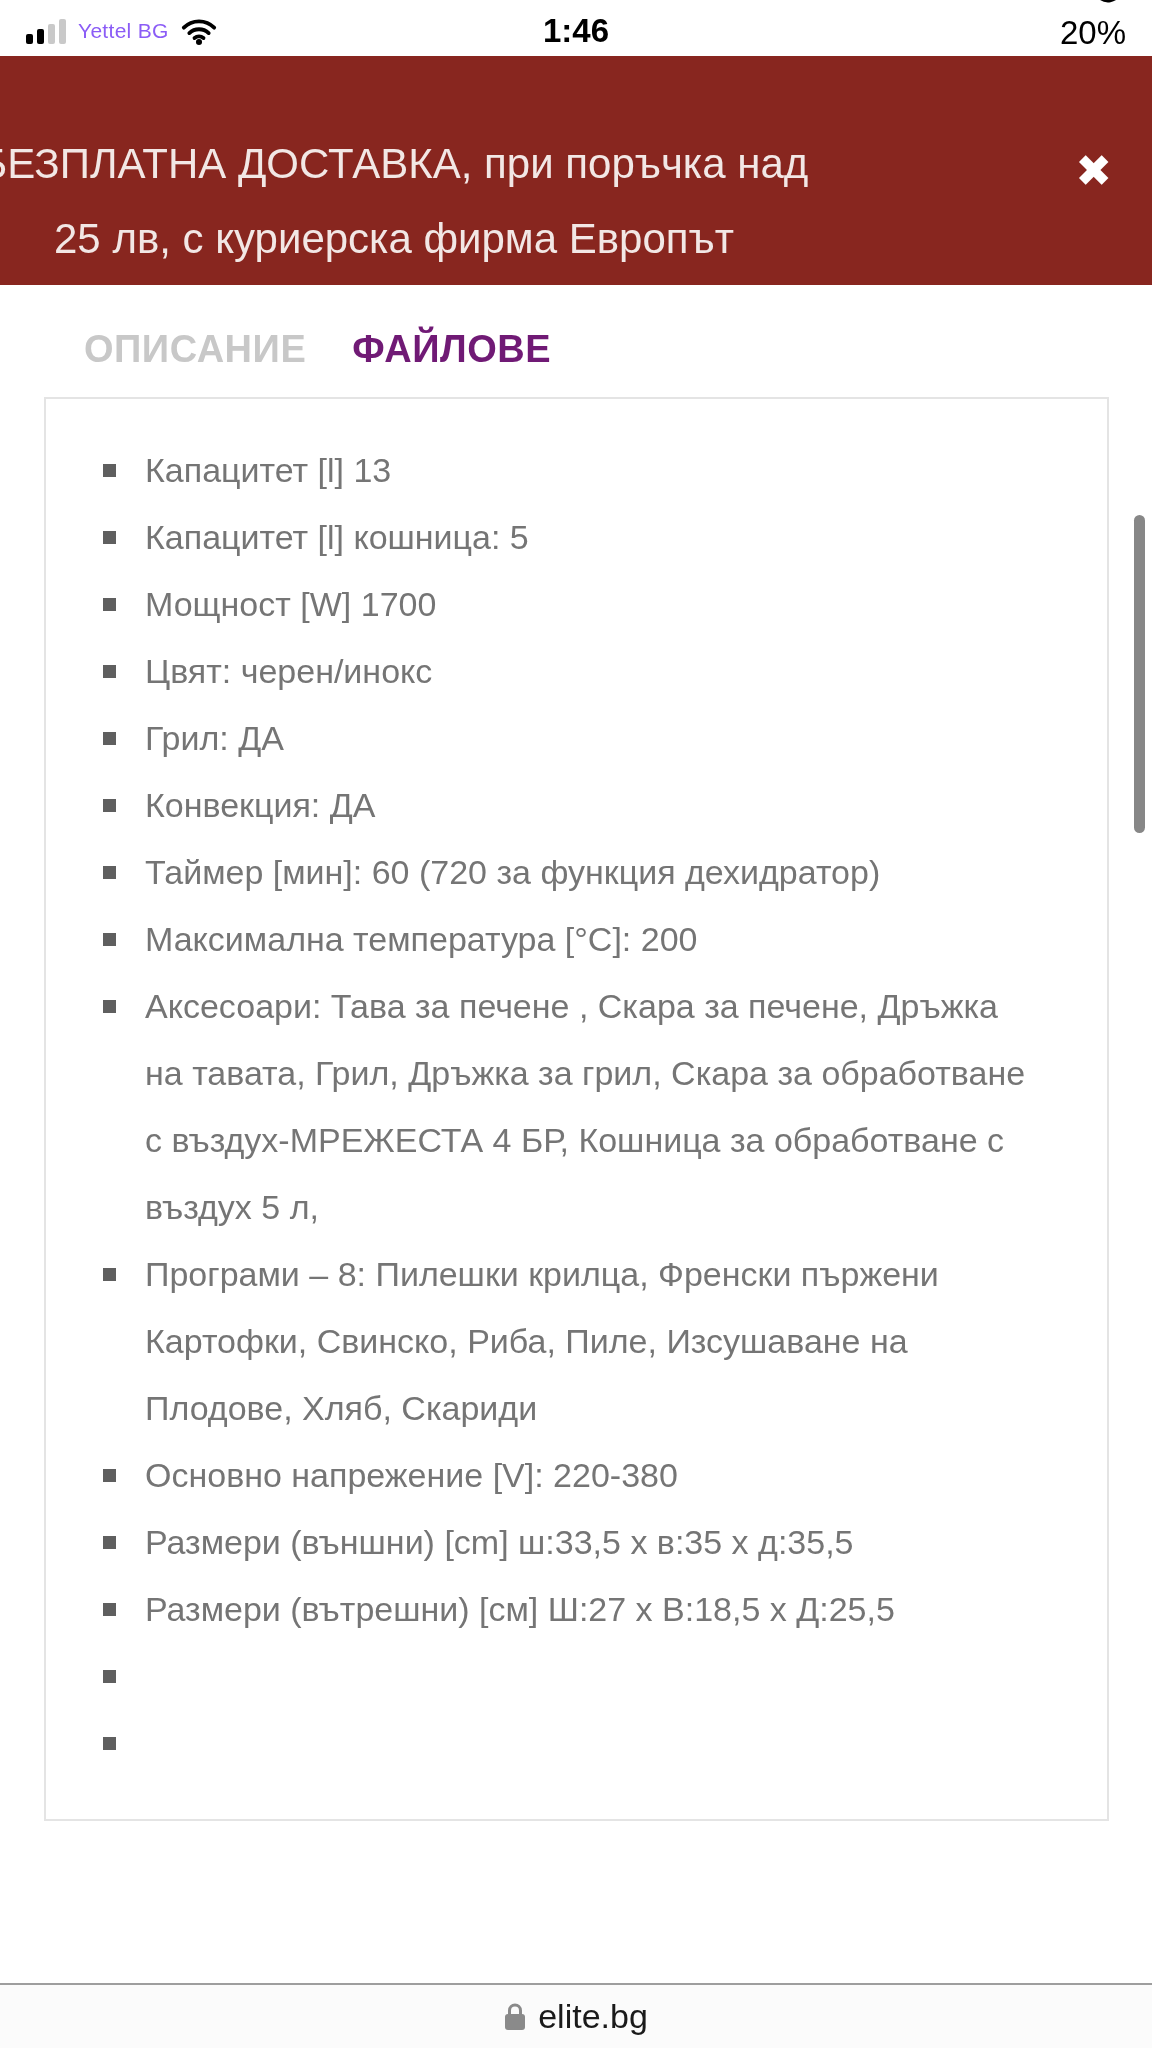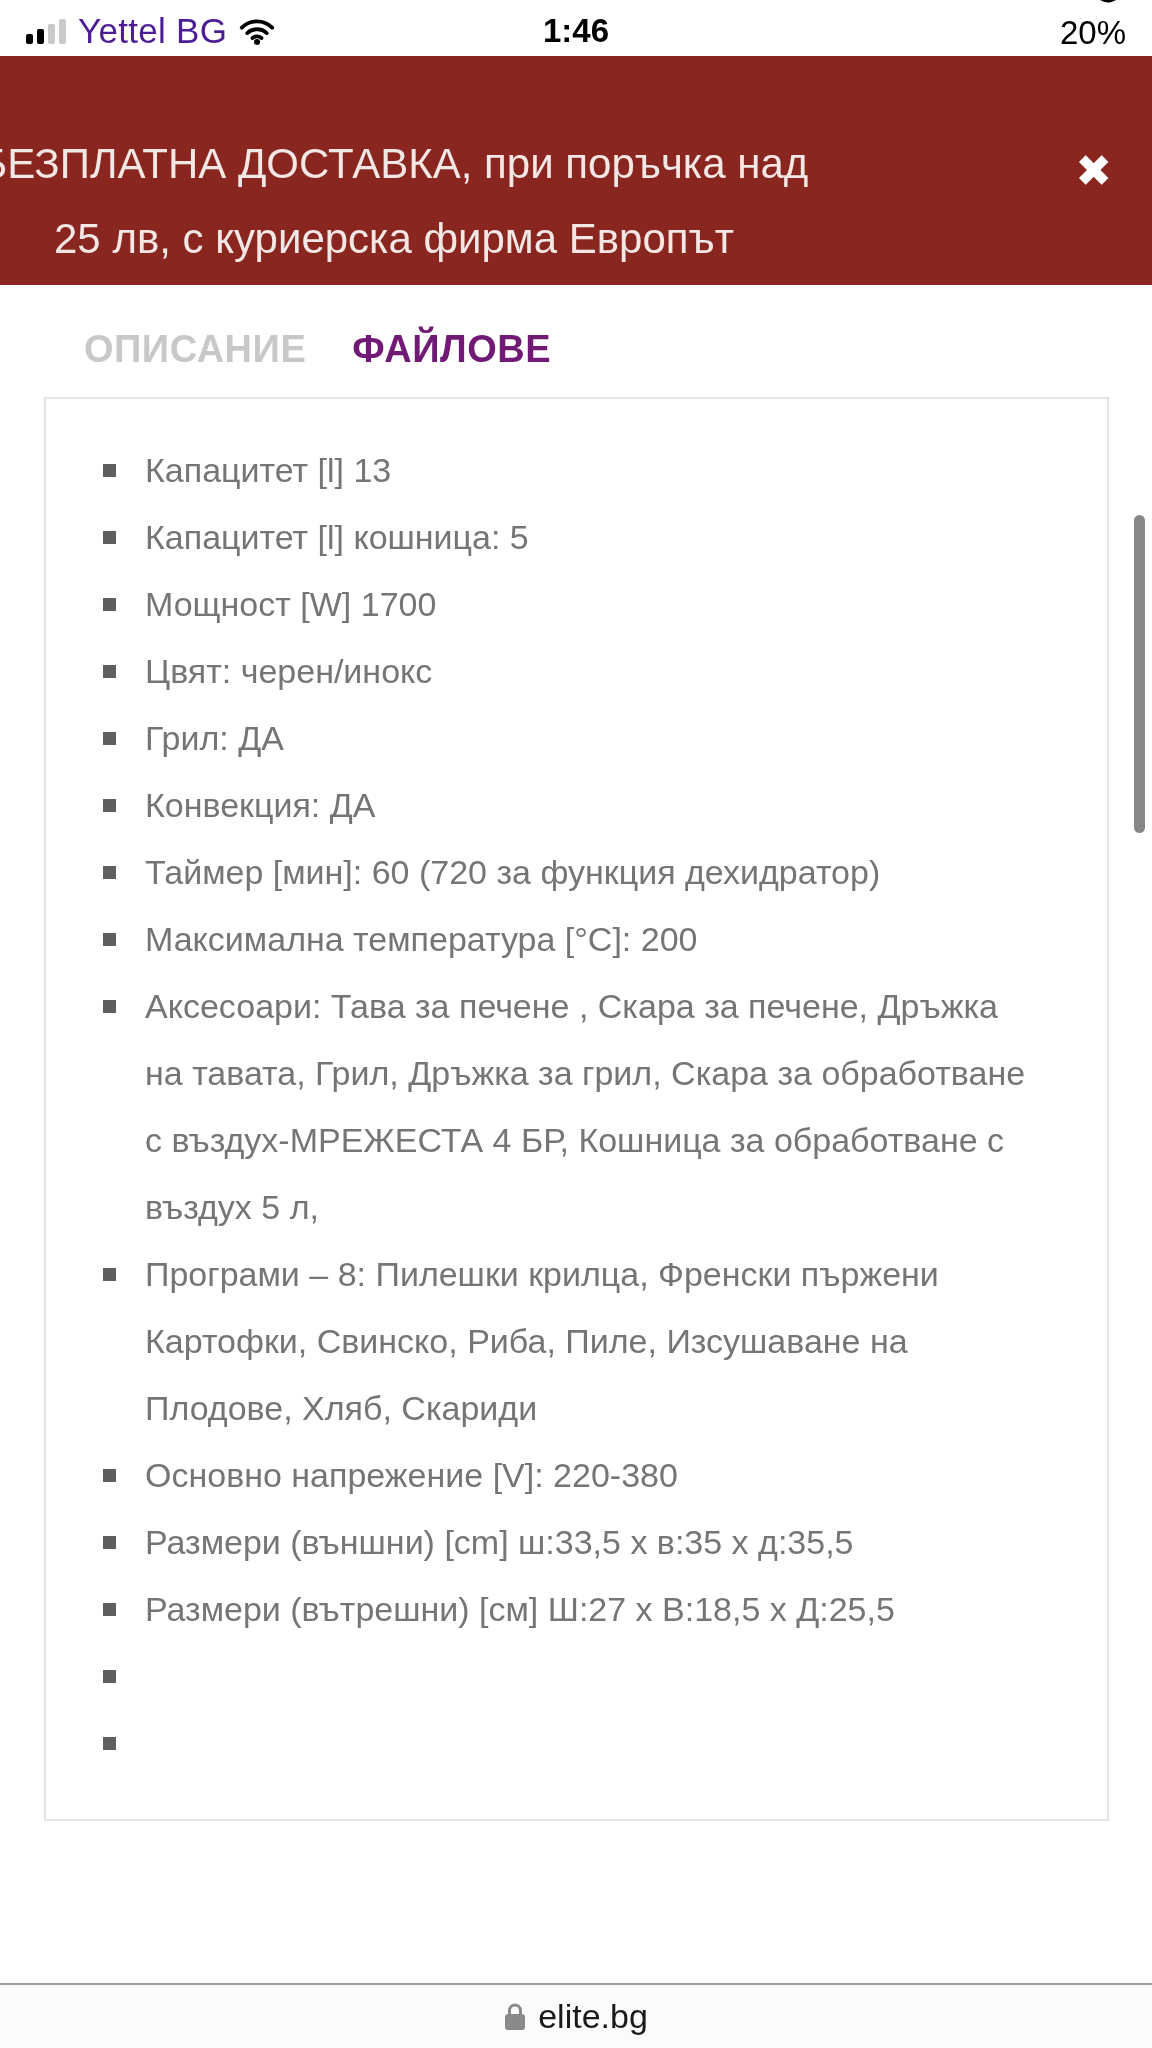--- a/index.html
+++ b/index.html
@@ -9,21 +9,21 @@
   
   .status-bar{height:56px;display:flex;align-items:center;justify-content:space-between;
     padding:6px 26px 0 26px;box-sizing:border-box;position:relative;background:#ffffff;}
   .sb-left{display:flex;align-items:center;gap:12px;}
   .signal{display:flex;align-items:flex-end;gap:4px;height:26px;}
   .signal .bar{width:7px;border-radius:2px;background:#c9c9c9;}
   .signal .bar:nth-child(1){height:10px;background:#000;}
   .signal .bar:nth-child(2){height:15px;background:#000;}
   .signal .bar:nth-child(3){height:20px;}
   .signal .bar:nth-child(4){height:25px;}
-  .carrier{font-size:35px;font-weight:500;color:#4c1d95;letter-spacing:.3px;}
+  .carrier{font-size:21px;font-weight:500;color:#8b5cf6;letter-spacing:.3px;}
   .time{position:absolute;left:50%;transform:translateX(-50%);top:12px;
     font-size:33px;font-weight:700;color:#000;}
   .sb-right{display:flex;align-items:flex-end;gap:10px;flex-direction:column;}
   .batt-pct{font-size:33px;color:#000;}
   .battery{position:relative;width:62px;height:31px;}
   .batt-body{position:absolute;left:0;top:0;width:54px;height:31px;border:2.5px solid #b9b9b9;
     border-radius:9px;box-sizing:border-box;}
   .batt-fill{position:absolute;left:4px;top:4px;width:13px;height:23px;border-radius:4px;background:#f0c24b;}
   .batt-tip{position:absolute;right:0;top:10px;width:6px;height:11px;background:#b9b9b9;
     border-radius:0 4px 4px 0;}

